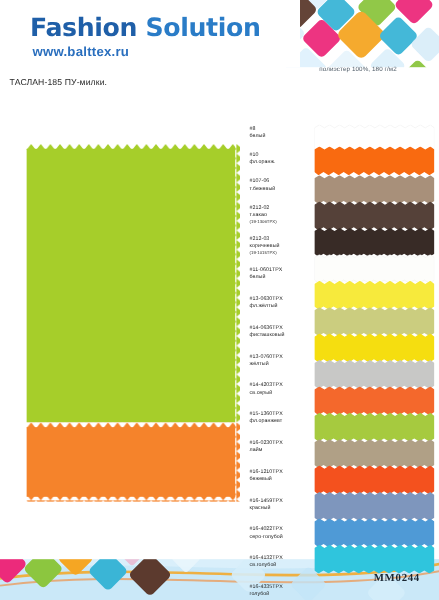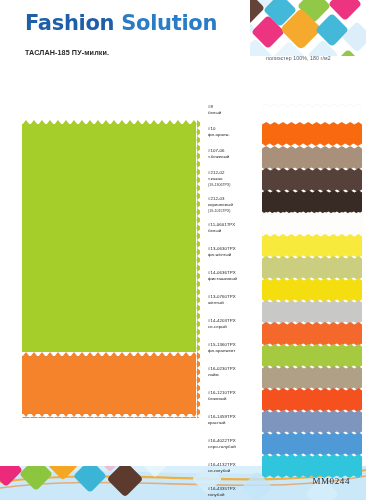--- a/index.html
+++ b/index.html
@@ -37,24 +37,23 @@
     color:#1f5fa8;
     font-family:"DejaVu Sans", sans-serif;
   }
   .brand .s2{color:#2a7cc7;}
   .url{
     position:absolute;left:27px;top:38px;
     font-size:11px;font-weight:bold;color:#2a6fbe;
     letter-spacing:.2px;
   }
   .art-line-1{
-    position:absolute;left:8px;top:48px;
-    font-size:7.2px;color:#2b2b2b;font-weight:bold;
+    position:absolute;left:8px;top:64px;
+    font-size:7.2px;color:#2b2b2b;font-weight:normal;
     letter-spacing:.1px;
-    margin-left:17px;
   }
   .art-line-2{
     position:absolute;left:58px;top:73px;
     font-size:7.2px;color:#2b2b2b;font-weight:bold;
     letter-spacing:.1px;
   }
   .composition{
     position:absolute;left:266px;top:55px;
     font-size:5.2px;color:#4d5a66;letter-spacing:.1px;
     white-space:nowrap;
@@ -87,21 +86,21 @@
   
   .strip{
     position:absolute;left:262px;top:104px;width:100px;
   }
   .chip{
     position:absolute;left:0;width:100px;
   }
 
   .code-tag{
     position:absolute;right:16px;bottom:14px;
-    font-size:9px;font-weight:normal;color:#1a2733;
+    font-size:9px;font-weight:bold;color:#1a2733;
     letter-spacing:.6px;
     font-family:"Liberation Serif", serif;
   }
 </style>
 </head>
 <body>
 
 <div class="page">
 
   <div class="deco-top">
@@ -149,20 +148,21 @@
       <rect x="246" y="34" width="22" height="22" rx="4" transform="rotate(45 257 45)" fill="#c3e5f7" opacity=".8"></rect>
       <rect x="310" y="40" width="24" height="24" rx="4" transform="rotate(45 322 52)" fill="#d5edfa" opacity=".8"></rect>
     </svg>
   </div>
 
   <div class="white-block" style="left:0;top:0;width:250px;height:56px;"></div>
   <div class="white-block" style="left:0;top:56px;width:366px;height:410px;"></div>
 
   <div class="brand"><span>Fashion </span><span class="s2">Solution</span></div>
 
+  <div class="url">www.balttex.ru</div>
 
   <div class="art-line-1">ТАСЛАН-185 ПУ-милки.</div>
   <div class="composition">полиэстер 100%,  180 г/м2</div>
 
   <div class="big-swatch" style="left:22px;top:120px;width:178px;height:232px;">
     <svg width="178" height="232" viewBox="0 0 178 232" preserveAspectRatio="none">
       <defs>
         <pattern id="ztop" width="8" height="5" patternUnits="userSpaceOnUse">
           <polygon points="0,5 4,0 8,5" fill="#a6ce2a"></polygon>
         </pattern>

